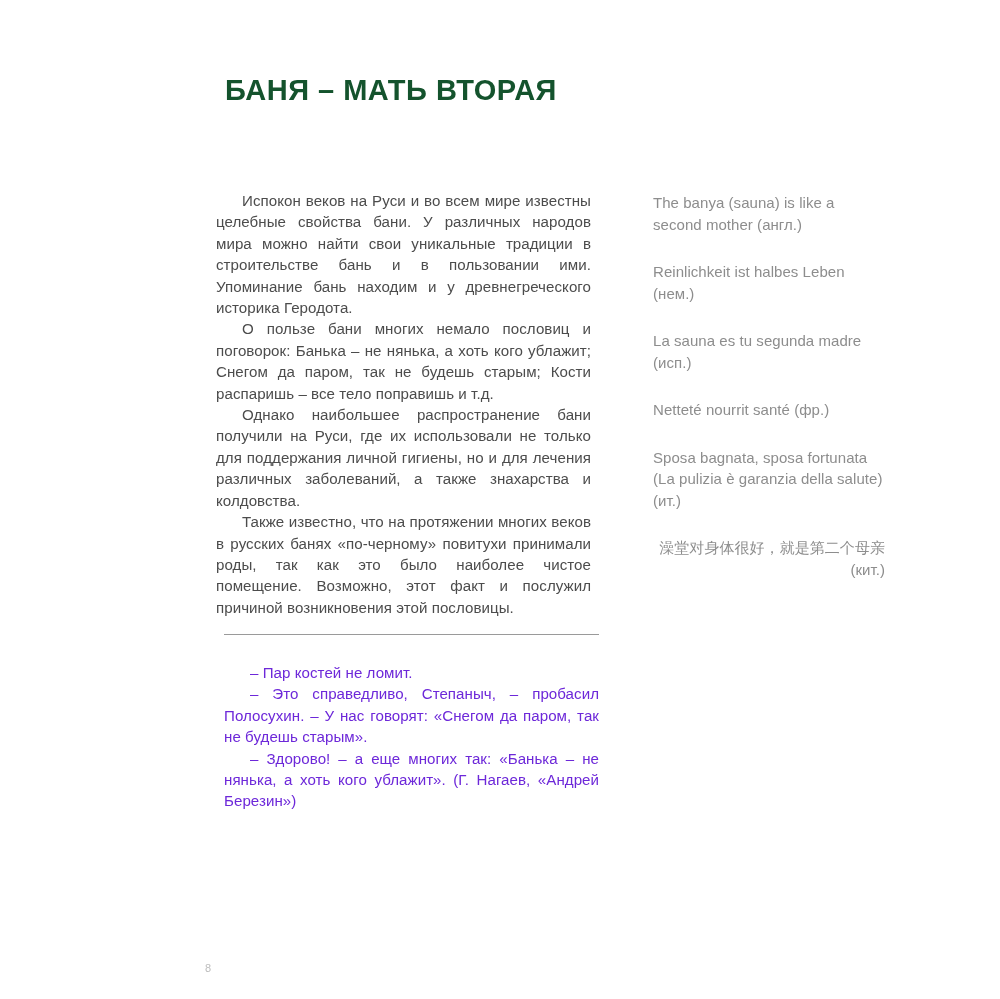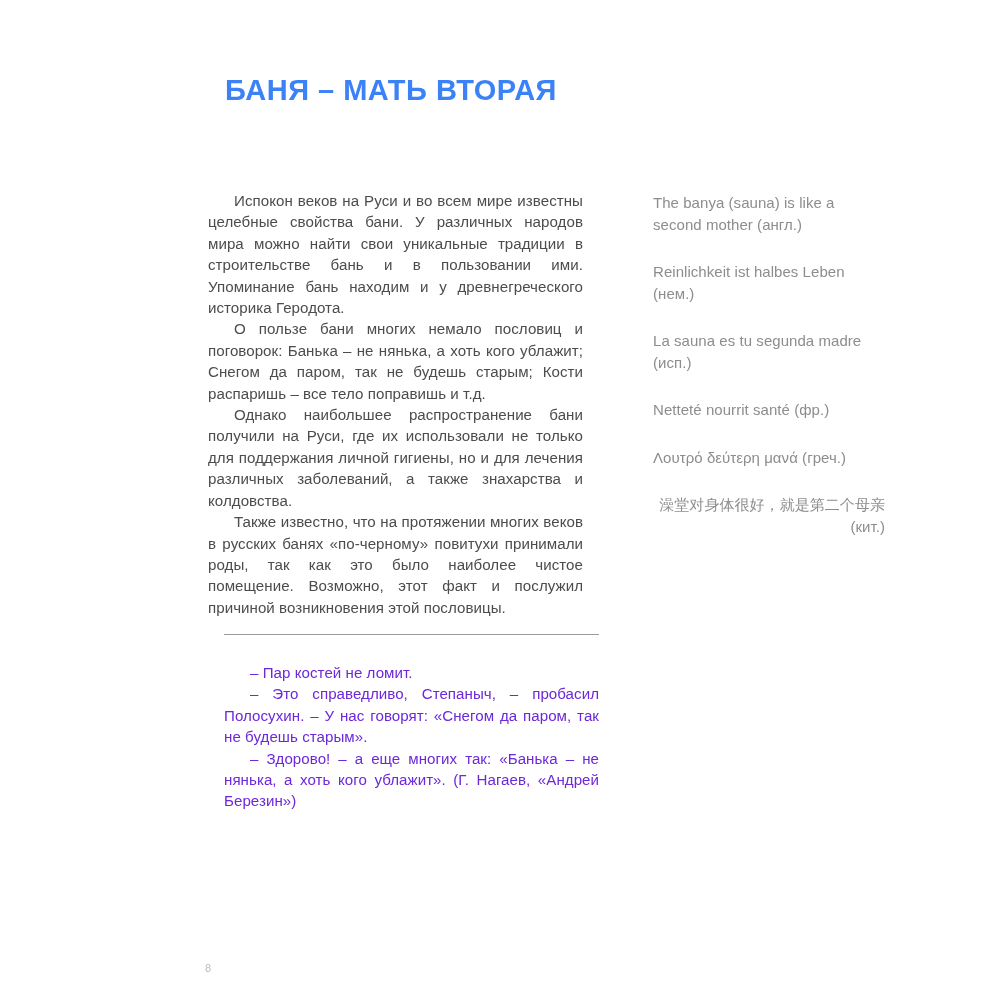--- a/index.html
+++ b/index.html
@@ -17,30 +17,30 @@
   }
 
   
   .page-title {
     position: absolute;
     left: 225px;
     top: 55px;
     width: 600px;
     font-size: 29px;
     font-weight: bold;
-    color: #3b82f6;
+    color: #14532d;
     letter-spacing: 0.5px;
     line-height: 1.15;
     white-space: nowrap;
   }
 
   
   .main-column {
     position: absolute;
-    left: 208px;
+    left: 216px;
     top: 190px;
     width: 375px;
   }
   .body-par {
     margin: 0;
     text-align: justify;
     text-indent: 26px;
     font-size: 15.1px;
     line-height: 21.4px;
     color: #4c4c4c;
@@ -126,19 +126,19 @@
     <p>– Пар костей не ломит.</p>
     <p>– Это справедливо, Степаныч, – пробасил Полосухин. – У нас говорят: «Снегом да паром, так не будешь старым».</p>
     <p>– Здорово! – а еще многих так: «Банька – не нянька, а хоть кого ублажит». (Г. Нагаев, «Андрей Березин»)</p>
   </div>
 
   <div class="side-column">
     <p class="side-item">The banya (sauna) is like a second mother (англ.)</p>
     <p class="side-item">Reinlichkeit ist halbes Leben (нем.)</p>
     <p class="side-item">La sauna es tu segunda madre (исп.)</p>
     <p class="side-item">Netteté nourrit santé (фр.)</p>
-    <p class="side-item">Λουτρό δεύτερη μανά (греч.)</p>
+    <p class="side-item">Sposa bagnata, sposa fortunata (La pulizia è garanzia della salute) (ит.)</p>
     <p class="side-item">澡堂对身体很好，就是第二个母亲 (кит.)</p>
   </div>
 
   <div class="folio">8</div>
 
 </div>
 
 </body></html>

